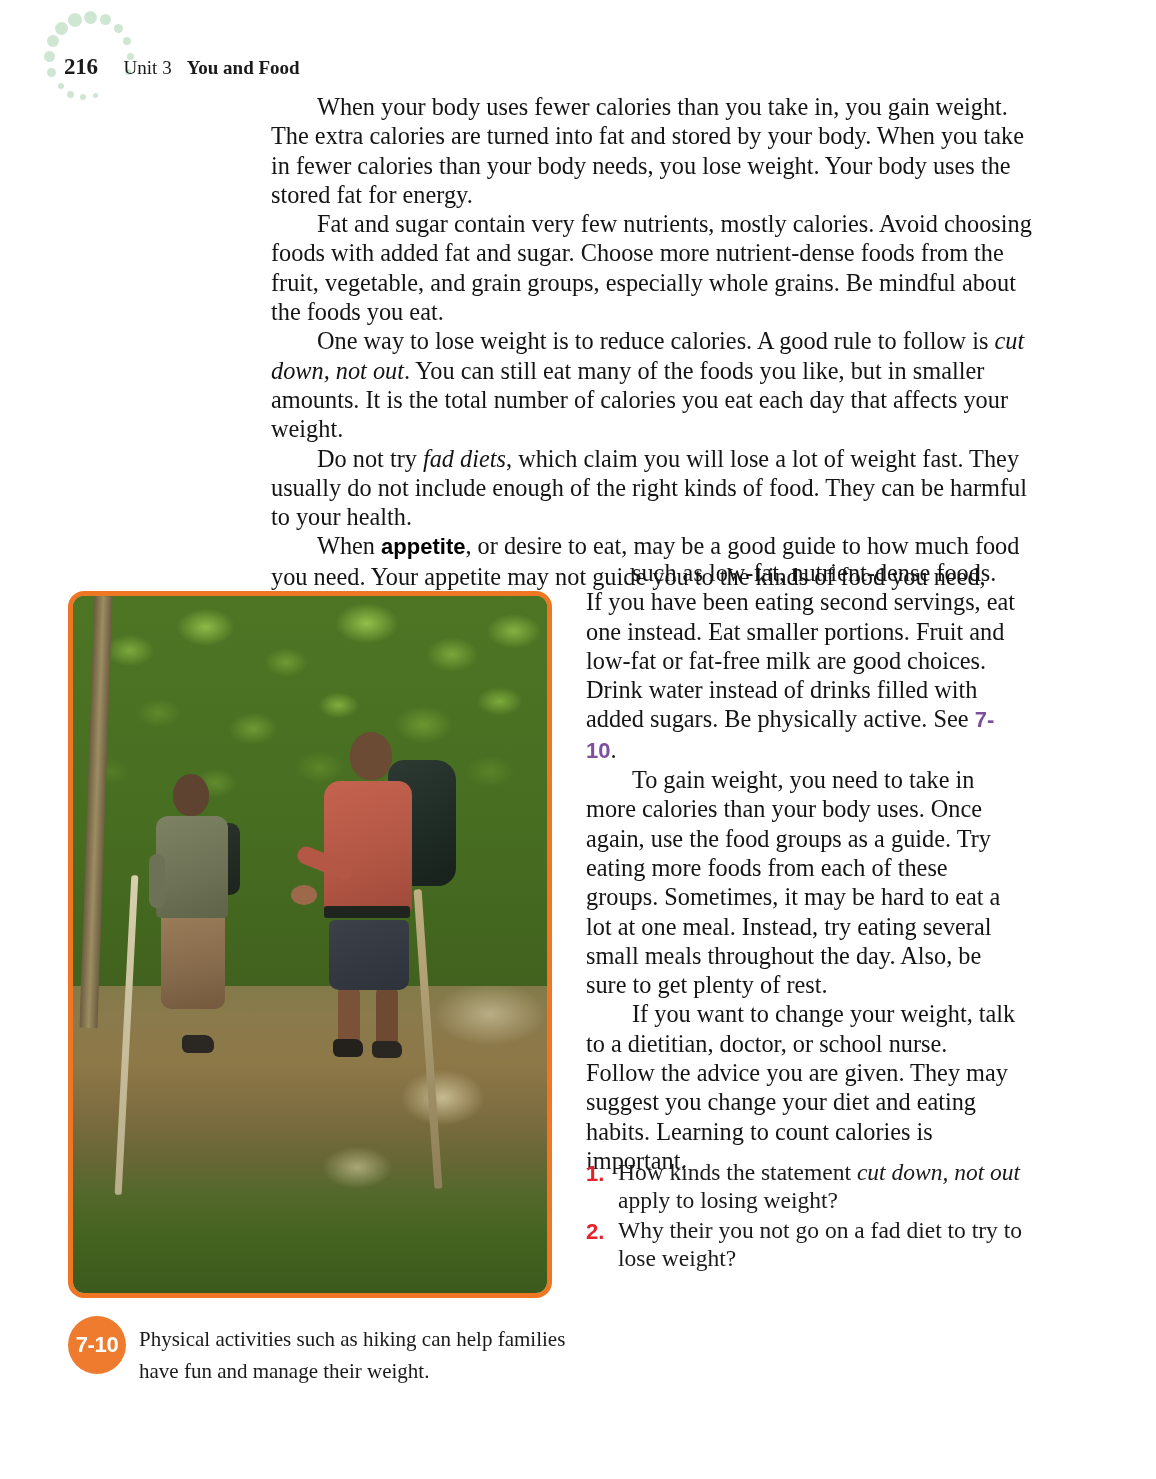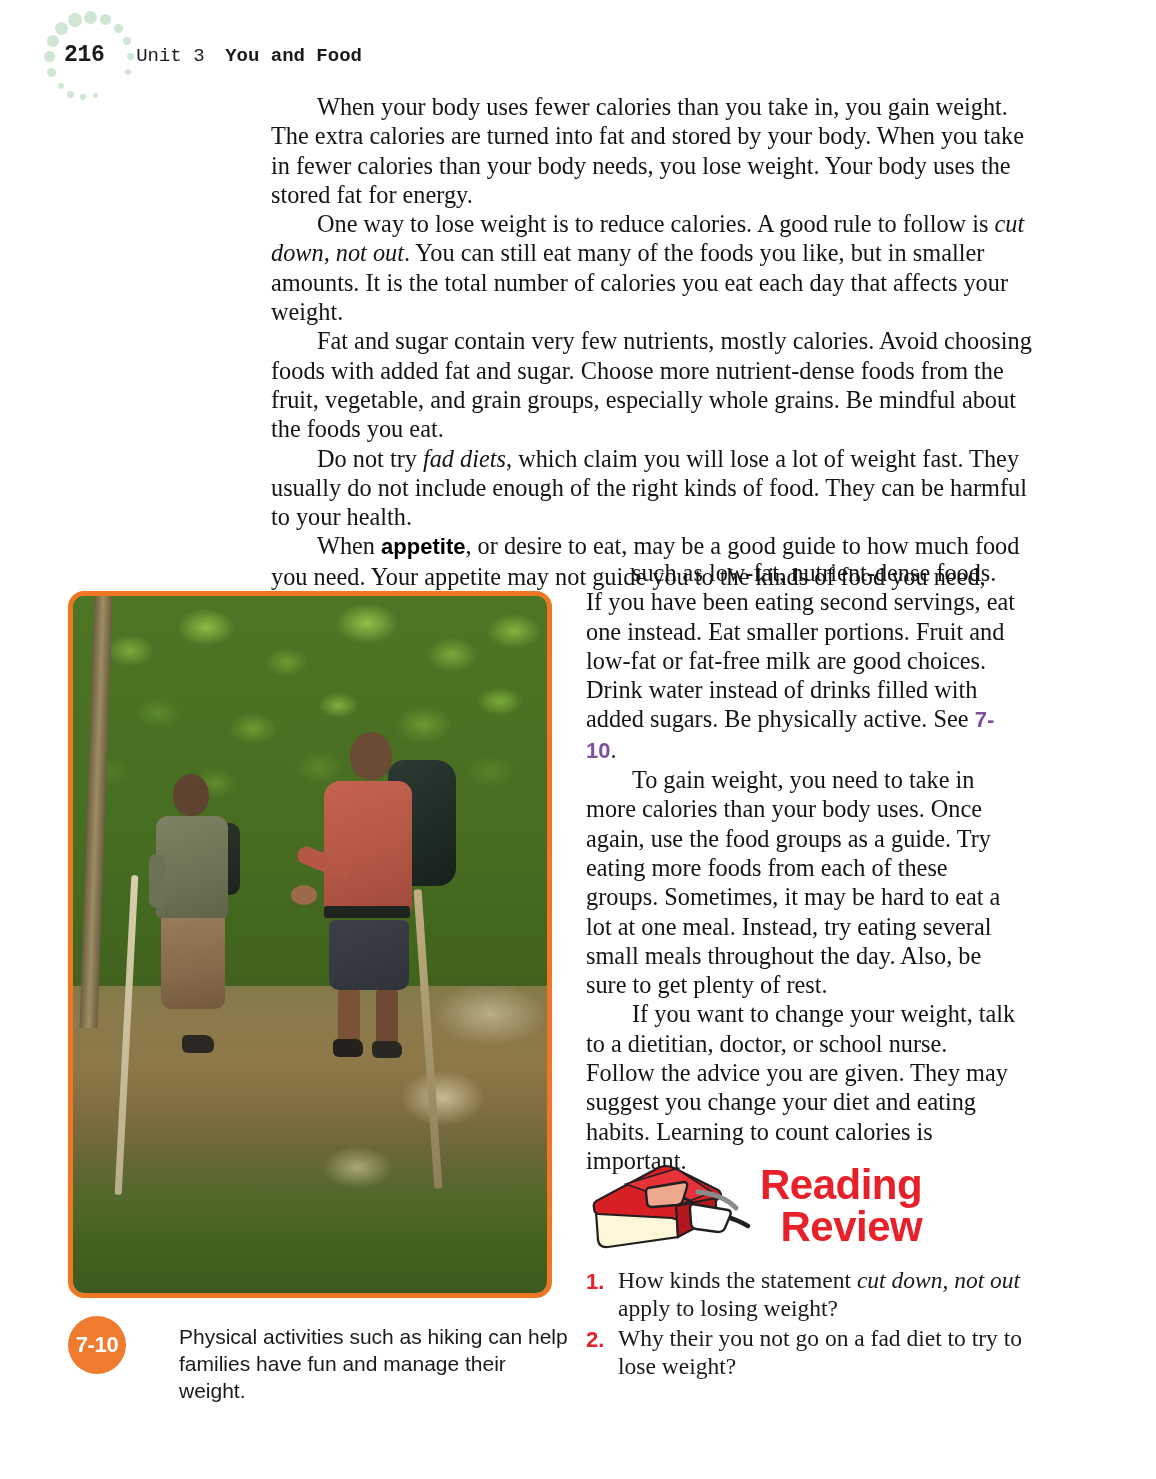--- a/index.html
+++ b/index.html
@@ -32,23 +32,23 @@
   }
   .deco-dots span {
     position: absolute;
     border-radius: 50%;
     background: #cfe6d3;
     display: block;
   }
   .header-line {
     position: absolute;
     left: 64px;
-    top: 42px;
+    top: 54px;
     white-space: nowrap;
-    font-family: Liberation Mono, monospace;
+    font-family: Liberation Serif, serif;
   }
   .page-number {
     font-size: 23px;
     font-weight: bold;
     color: #1a1a1a;
     letter-spacing: -0.3px;
   }
   .unit-label {
     font-size: 19px;
     font-weight: normal;
@@ -284,26 +284,25 @@
     color: #ffffff;
     font-family: "Liberation Sans", sans-serif;
     font-weight: bold;
     font-size: 22px;
     display: flex;
     align-items: center;
     justify-content: center;
     letter-spacing: -0.4px;
   }
   .caption-text {
-    font-family: Liberation Sans, sans-serif;
+    font-family: Liberation Serif, serif;
     font-size: 21px;
-    line-height: 27px;
+    line-height: 32px;
     color: #1a1a1a;
     padding-top: 7px;
-    margin-left: 40px;
   }
 
   
   .review {
     position: absolute;
     left: 586px;
     top: 1152px;
     width: 440px;
   }
   .review-head {
@@ -374,22 +373,22 @@
     </div>
   <div class="header-line">
     <span class="page-number">216</span>
     <span class="unit-label">Unit 3</span>
     <span class="unit-title">You and Food</span>
   </div>
 </div>
 
 <div class="col-full" id="col-full">
     <p class="bt"><span>When your body uses fewer calories than you take in, you gain weight. The extra calories are turned into fat and stored by your body. When you take in fewer calories than your body needs, you lose weight. Your body uses the stored fat for energy.</span></p>
+    <p class="bt"><span>Fat and sugar contain very few nutrients, mostly calories. Avoid choosing foods with added fat and sugar. Choose more nutrient-dense foods from the fruit, vegetable, and grain groups, especially whole grains. Be mindful about the foods you eat.</span></p>
     <p class="bt"><span>One way to lose weight is to reduce calories. A good rule to follow is </span><span class="it">cut down, not out</span><span>. You can still eat many of the foods you like, but in smaller amounts. It is the total number of calories you eat each day that affects your weight.</span></p>
-    <p class="bt"><span>Fat and sugar contain very few nutrients, mostly calories. Avoid choosing foods with added fat and sugar. Choose more nutrient-dense foods from the fruit, vegetable, and grain groups, especially whole grains. Be mindful about the foods you eat.</span></p>
     <p class="bt"><span>Do not try </span><span class="it">fad diets</span><span>, which claim you will lose a lot of weight fast. They usually do not include enough of the right kinds of food. They can be harmful to your health.</span></p>
     <p class="bt"><span>When </span><span class="vocab">appetite</span><span>, or desire to eat, may be a good guide to how much food you need. Your appetite may not guide you to the kinds of food you need,</span></p>
   </div>
 
 <div class="col-right" id="col-right">
     <p class="bt"><span>such as low-fat, nutrient-dense foods. If you have been eating second servings, eat one instead. Eat smaller portions. Fruit and low-fat or fat-free milk are good choices. Drink water instead of drinks filled with added sugars. Be physically active. See </span><span class="figref">7-10</span><span>.</span></p>
     <p class="bt"><span>To gain weight, you need to take in more calories than your body uses. Once again, use the food groups as a guide. Try eating more foods from each of these groups. Sometimes, it may be hard to eat a lot at one meal. Instead, try eating several small meals throughout the day. Also, be sure to get plenty of rest.</span></p>
     <p class="bt"><span>If you want to change your weight, talk to a dietitian, doctor, or school nurse. Follow the advice you are given. They may suggest you change your diet and eating habits. Learning to count calories is important.</span></p>
   </div>
 
@@ -419,47 +418,20 @@
     <div class="grass"></div>
   </div>
 </div>
 
 <div class="caption">
   <div class="caption-badge">7-10</div>
   <div class="caption-text">Physical activities such as hiking can help families have fun and manage their weight.</div>
 </div>
 
 <div class="review">
-  <div class="review-head">
-    <div class="review-icon">
-      <svg width="172" height="104" viewBox="0 0 172 104" xmlns="http://www.w3.org/2000/svg">
-
-        <path d="M10 58 L12 86 Q13 94 22 93 L92 83 L90 52 Z" fill="#fdf6d8" stroke="#231f20" stroke-width="2.2"></path>
-
-        <path d="M8 54 Q6 48 14 45 L72 14 Q80 10 88 14 L132 36 Q138 40 132 45 L94 64 Q90 66 86 64 L12 60 Q8 59 8 54 Z" fill="#d81f26" stroke="#231f20" stroke-width="2.2"></path>
-
-        <path d="M90 52 L92 83 L124 66 Q130 62 130 56 L130 44 Z" fill="#b3161d" stroke="#231f20" stroke-width="2.2"></path>
-
-        <path d="M40 30 L86 16 Q90 14 94 17 L126 38 L96 50 Z" fill="#e8323a" stroke="#231f20" stroke-width="1.6"></path>
-
-        <path d="M112 38 Q136 40 150 54" fill="none" stroke="#8a8a8a" stroke-width="5" stroke-linecap="round"></path>
-        <path d="M138 62 Q152 66 162 72" fill="none" stroke="#231f20" stroke-width="4.5" stroke-linecap="round"></path>
-
-        <path d="M62 34 L98 28 Q102 28 101 33 L97 46 Q96 50 91 51 L66 53 Q61 53 61 48 L60 38 Q60 35 62 34 Z" fill="#eda88d" stroke="#231f20" stroke-width="2.4"></path>
-
-        <path d="M97 44 Q104 46 108 50" fill="none" stroke="#231f20" stroke-width="3"></path>
-
-        <path d="M106 50 L142 56 Q146 57 144 62 L139 74 Q137 78 132 78 L110 75 Q105 74 105 69 L104 55 Q104 51 106 50 Z" fill="#fdfdfd" stroke="#231f20" stroke-width="2.4"></path>
-      </svg>
-    </div>
-    <div class="review-title">
-      <span class="l1">Reading</span>
-      <span class="l2">Review</span>
-    </div>
-  </div>
   <ul class="review-list" id="review-list">
       <li>
         <span class="review-num">1.</span>
         <span class="review-q"><span>How kinds the statement </span><span class="it">cut down, not out</span><span> apply to losing weight?</span></span>
       </li>
       <li>
         <span class="review-num">2.</span>
         <span class="review-q"><span>Why their you not go on a fad diet to try to lose weight?</span></span>
       </li>
     </ul>

